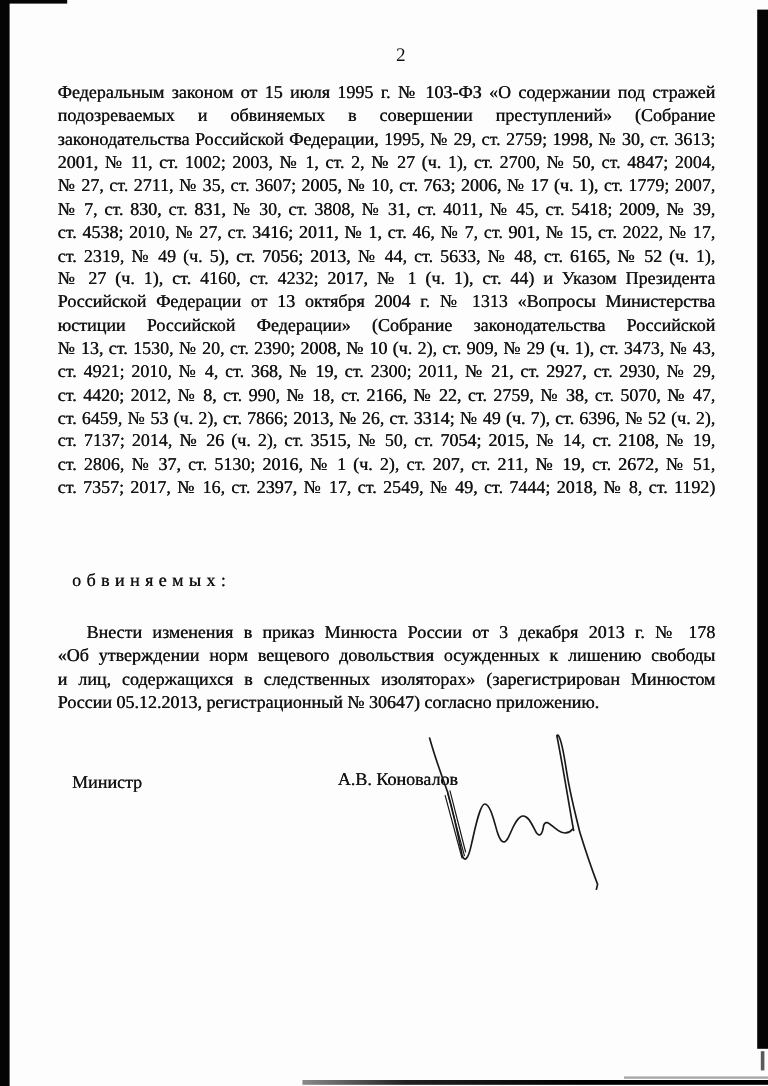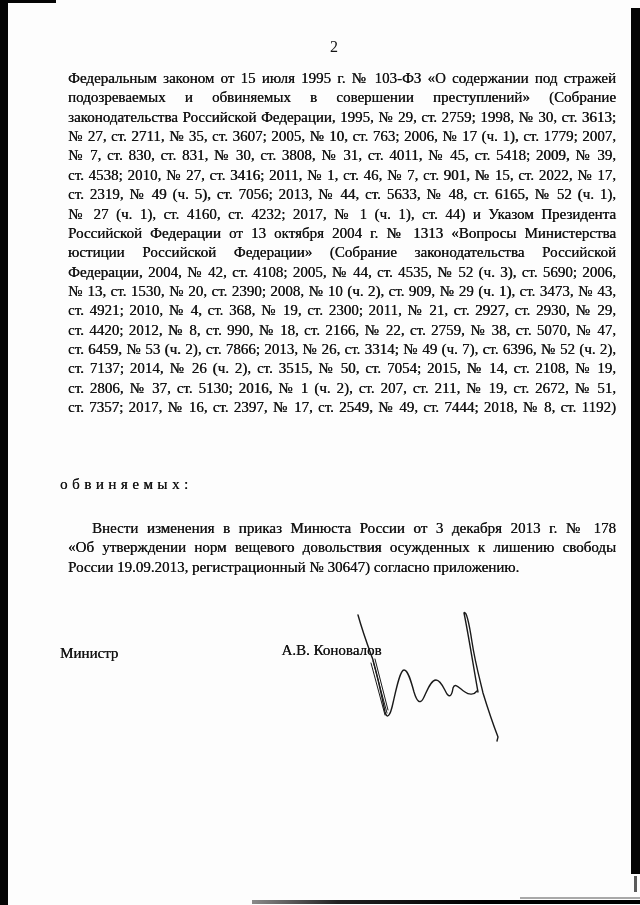--- a/index.html
+++ b/index.html
@@ -18,21 +18,21 @@
   .b-rdash{position:absolute;left:634px;top:876px;width:3px;height:16px;background:#5a5a5a;}
   .b-bottom{position:absolute;left:252px;top:900px;width:388px;height:4px;
     background:linear-gradient(to right,#8a8a8a,#222 22%,#000 60%);}
   .b-bottomthin{position:absolute;left:520px;top:897px;width:120px;height:2px;background:#a8a8a8;}
 
   .page-number{
     position:absolute;left:60px;top:38px;width:548px;
     text-align:center;font-size:16px;line-height:18px;
   }
   .para{
-    position:absolute;left:68px;width:548px;
+    position:absolute;left:48px;width:548px;
     font-size:15px;line-height:19.36px;
     text-shadow:0.3px 0 0 currentColor;
   }
   .para .tline{
     text-align:justify;text-align-last:justify;
     white-space:normal;height:19.36px;overflow:visible;
   }
   .para1{top:69px;}
   .para2{top:519px;}
   .para2 .tline:first-child{text-indent:24px;}
@@ -57,43 +57,44 @@
 <body>
 
 <div class="page">
 
   <div class="page-number">2</div>
 
   <div class="para para1">
       <div class="tline">Федеральным законом от 15 июля 1995 г. № 103-ФЗ «О содержании под стражей</div>
       <div class="tline">подозреваемых и обвиняемых в совершении преступлений» (Собрание</div>
       <div class="tline">законодательства Российской Федерации, 1995, № 29, ст. 2759; 1998, № 30, ст. 3613;</div>
+      <div class="tline">2001, № 11, ст. 1002; 2003, № 1, ст. 2, № 27 (ч. 1), ст. 2700, № 50, ст. 4847; 2004,</div>
       <div class="tline">№ 27, ст. 2711, № 35, ст. 3607; 2005, № 10, ст. 763; 2006, № 17 (ч. 1), ст. 1779; 2007,</div>
       <div class="tline">№ 7, ст. 830, ст. 831, № 30, ст. 3808, № 31, ст. 4011, № 45, ст. 5418; 2009, № 39,</div>
       <div class="tline">ст. 4538; 2010, № 27, ст. 3416; 2011, № 1, ст. 46, № 7, ст. 901, № 15, ст. 2022, № 17,</div>
       <div class="tline">ст. 2319, № 49 (ч. 5), ст. 7056; 2013, № 44, ст. 5633, № 48, ст. 6165, № 52 (ч. 1),</div>
       <div class="tline">№ 27 (ч. 1), ст. 4160, ст. 4232; 2017, № 1 (ч. 1), ст. 44) и Указом Президента</div>
       <div class="tline">Российской Федерации от 13 октября 2004 г. № 1313 «Вопросы Министерства</div>
       <div class="tline">юстиции Российской Федерации» (Собрание законодательства Российской</div>
-      <div class="tline">Федерации, 2004, № 42, ст. 4108; 2005, № 44, ст. 4535, № 52 (ч. 3), ст. 5690; 2006,</div>
       <div class="tline">№ 13, ст. 1530, № 20, ст. 2390; 2008, № 10 (ч. 2), ст. 909, № 29 (ч. 1), ст. 3473, № 43,</div>
       <div class="tline">ст. 4921; 2010, № 4, ст. 368, № 19, ст. 2300; 2011, № 21, ст. 2927, ст. 2930, № 29,</div>
       <div class="tline">ст. 4420; 2012, № 8, ст. 990, № 18, ст. 2166, № 22, ст. 2759, № 38, ст. 5070, № 47,</div>
       <div class="tline">ст. 6459, № 53 (ч. 2), ст. 7866; 2013, № 26, ст. 3314; № 49 (ч. 7), ст. 6396, № 52 (ч. 2),</div>
       <div class="tline">ст. 7137; 2014, № 26 (ч. 2), ст. 3515, № 50, ст. 7054; 2015, № 14, ст. 2108, № 19,</div>
       <div class="tline">ст. 2806, № 37, ст. 5130; 2016, № 1 (ч. 2), ст. 207, ст. 211, № 19, ст. 2672, № 51,</div>
       <div class="tline">ст. 7357; 2017, № 16, ст. 2397, № 17, ст. 2549, № 49, ст. 7444; 2018, № 8, ст. 1192)</div>
     </div>
 
   <div class="decree">обвиняемых:</div>
 
   <div class="para para2">
       <div class="tline">Внести изменения в приказ Минюста России от 3 декабря 2013 г. № 178</div>
       <div class="tline">«Об утверждении норм вещевого довольствия осужденных к лишению свободы</div>
-      <div class="tline">России 19.09.2013, регистрационный № 30647) согласно приложению.</div>
+      <div class="tline">и лиц, содержащихся в следственных изоляторах» (зарегистрирован Минюстом</div>
+      <div class="tline">России 05.12.2013, регистрационный № 30647) согласно приложению.</div>
     </div>
 
   <div class="sig-title">Министр</div>
 
   <svg class="signature" width="152" height="145" viewBox="0 0 152 145">
     <g fill="none" stroke="#1a1a1a" stroke-width="1.4" stroke-linecap="round">
       <path d="M6,15 C11,33 17,49 21,60 C26,78 30,97 33,112
                C35,119 38,117 41,103 C44,90 48,70 52,70
                C56,70 59,81 62,92 C65,102 68,104 71,99
                C74,94 78,80 84,80 C89,80 92,89 95,94

